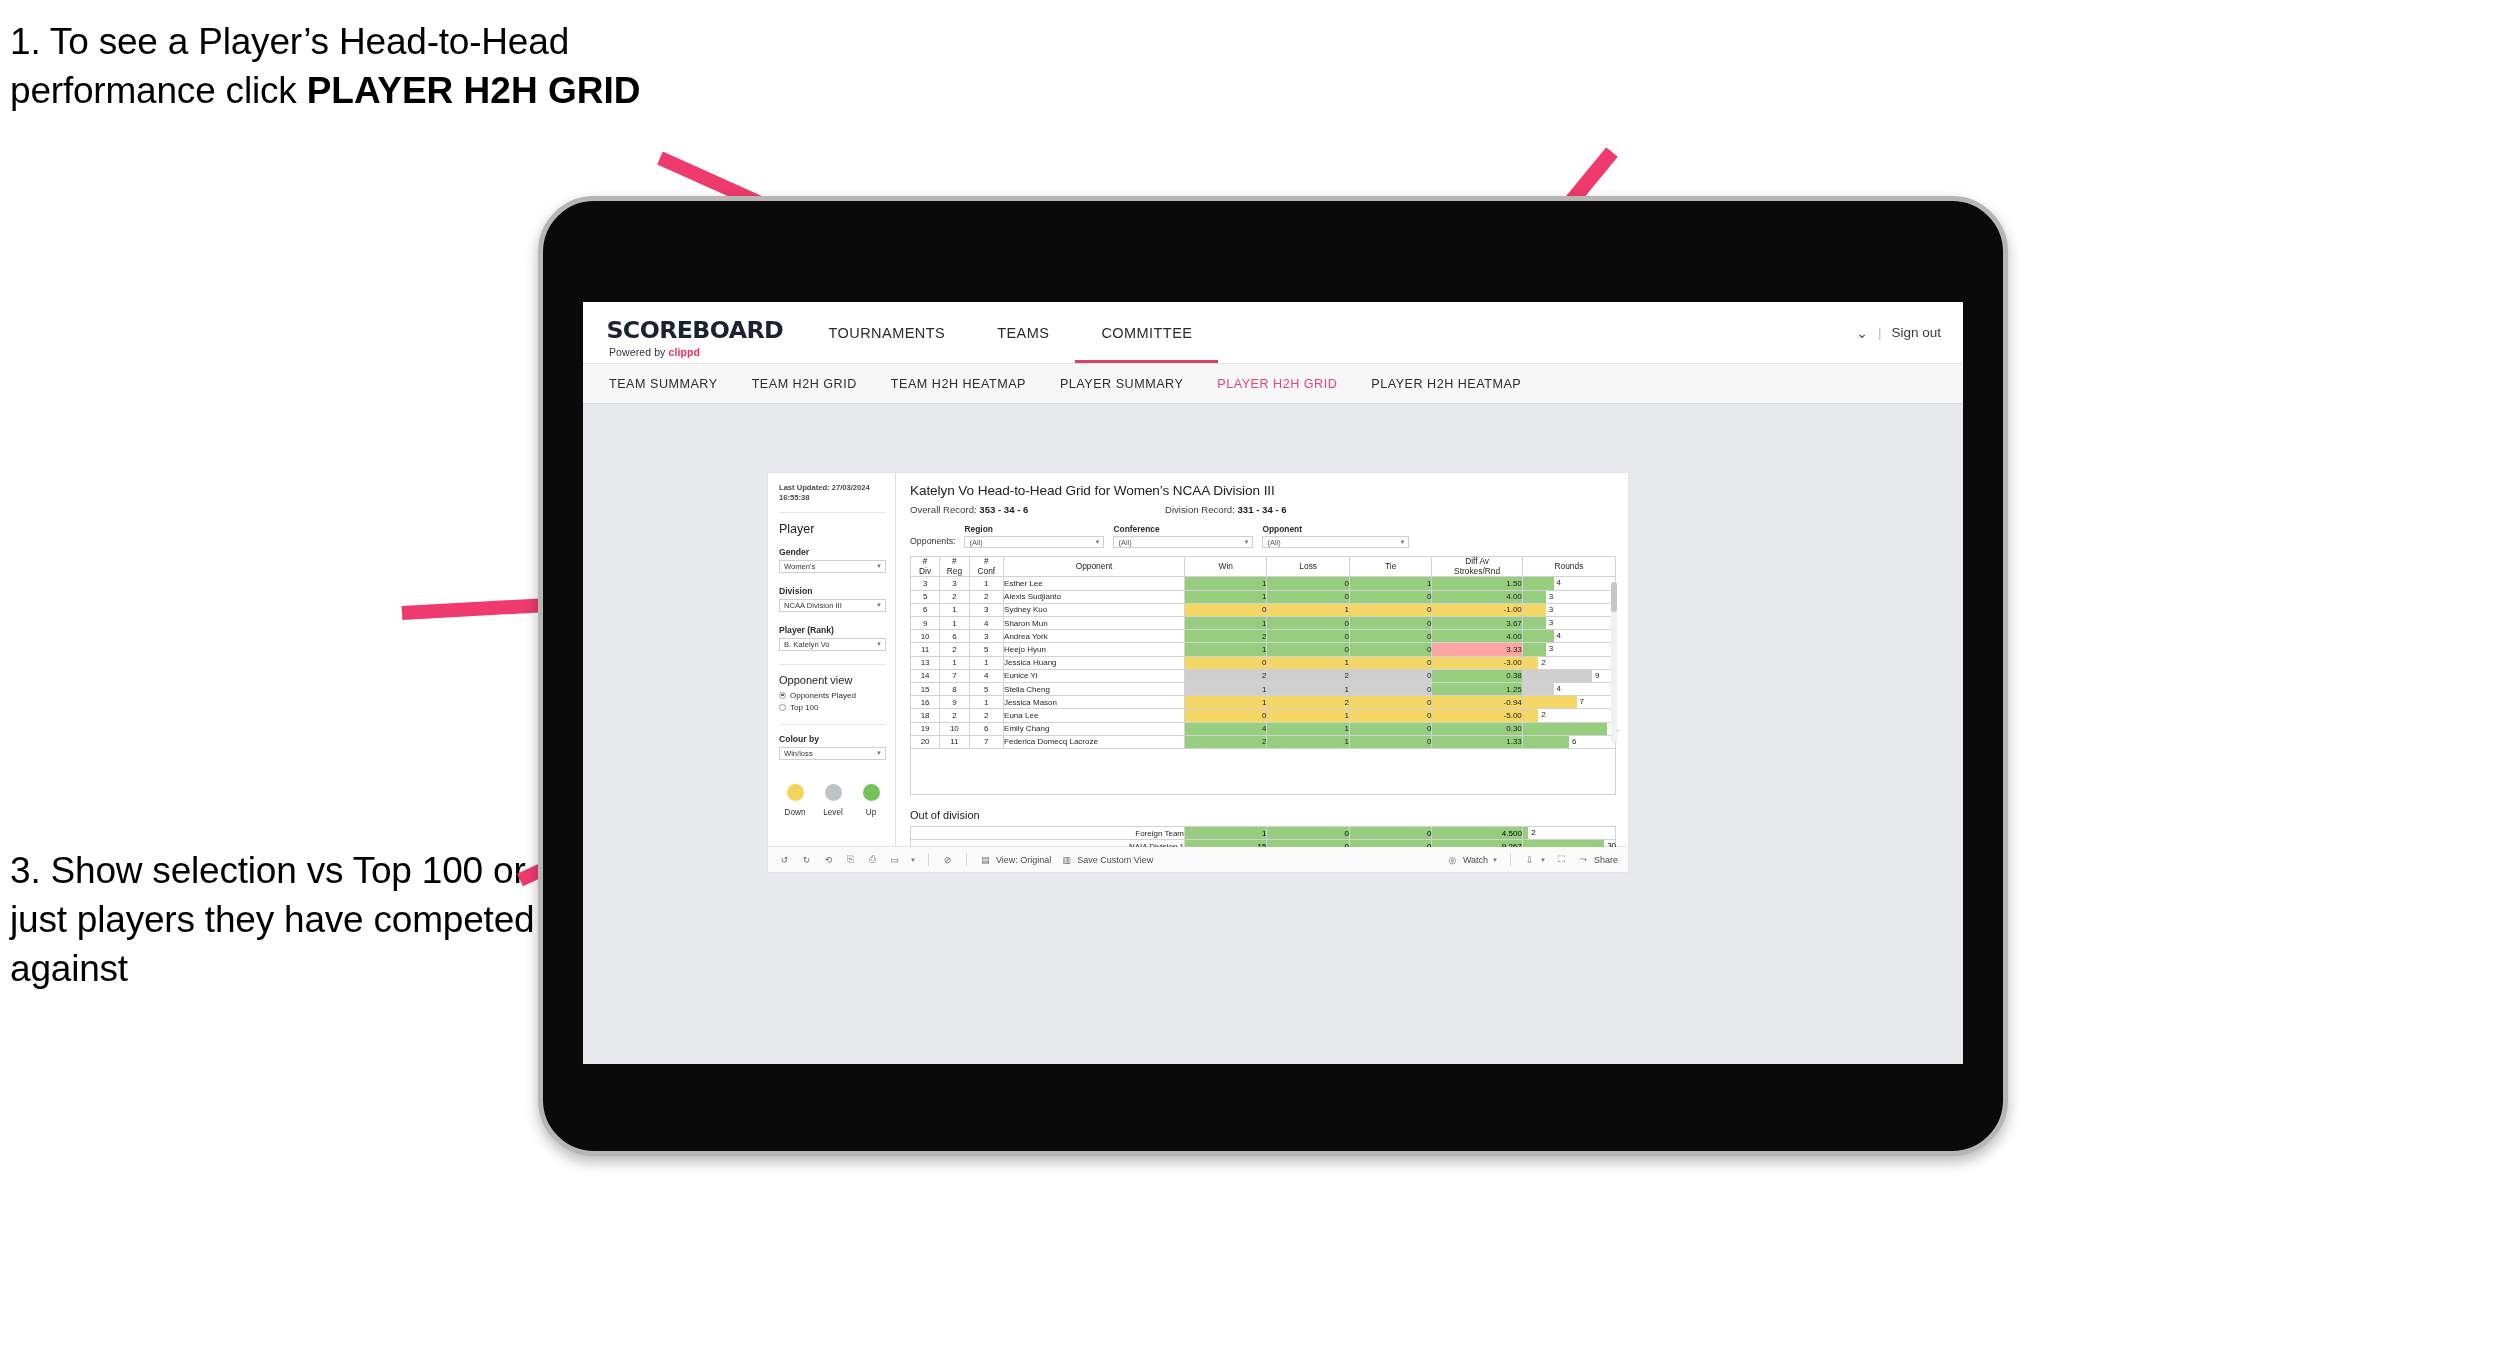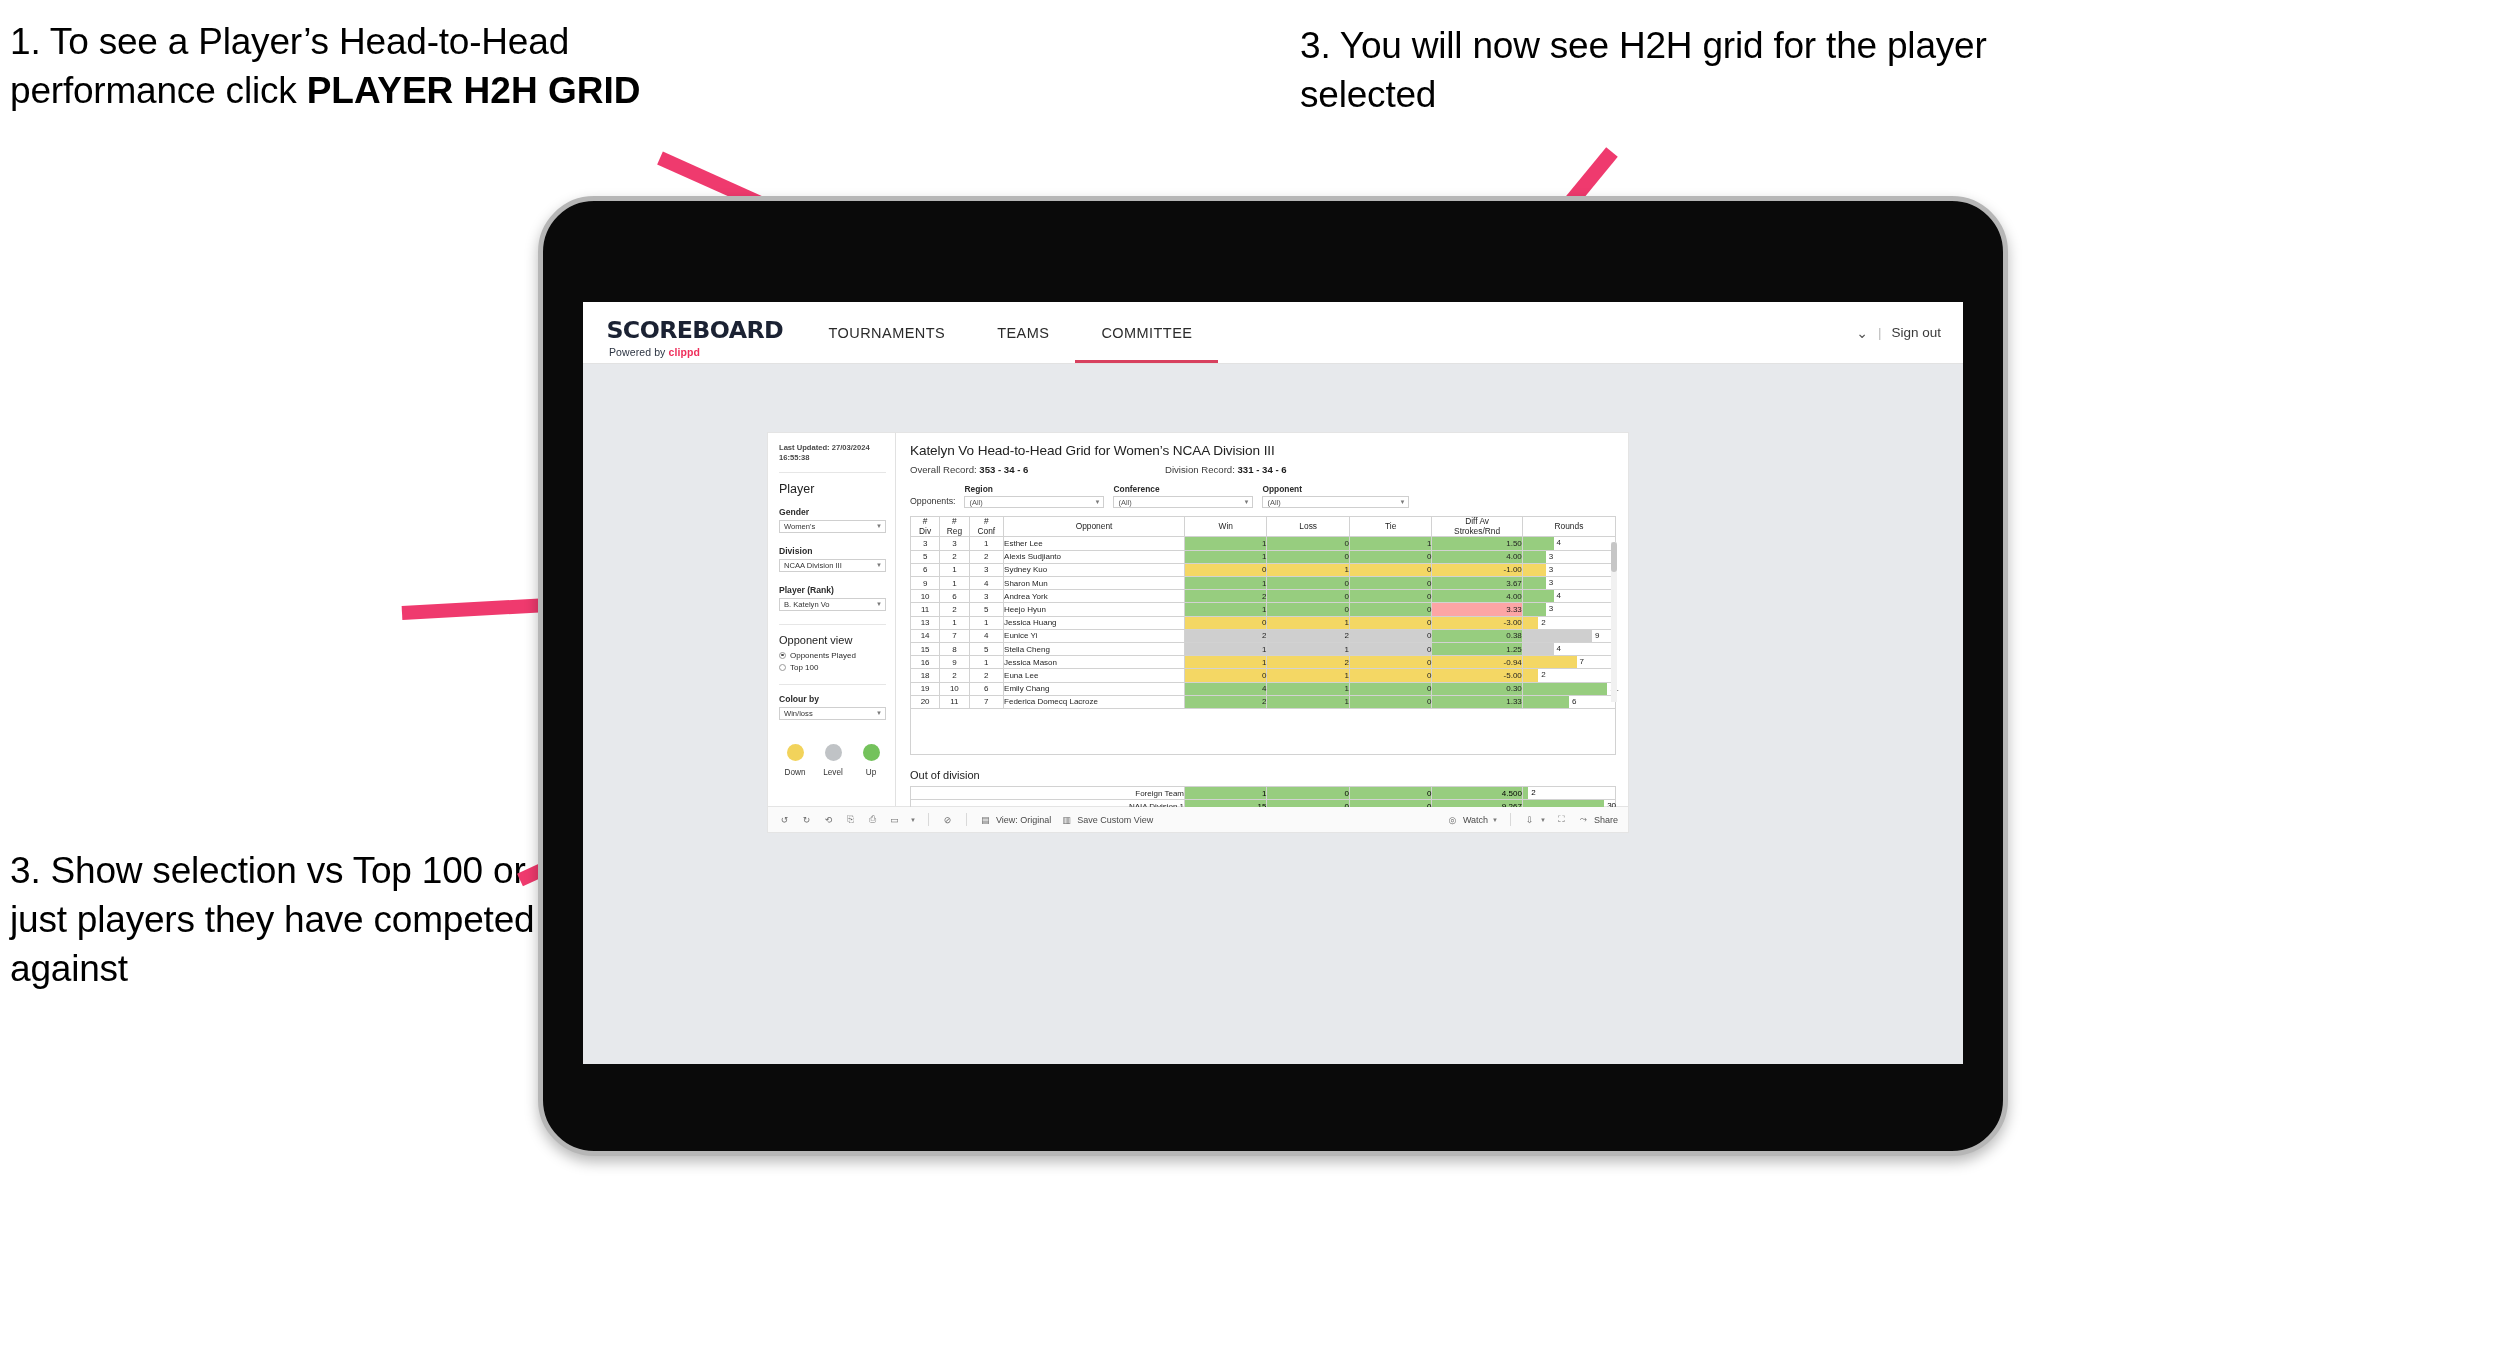--- a/index.html
+++ b/index.html
@@ -176,21 +176,20 @@
   .tb-spacer { flex: 1; }
 </style>
 </head>
 <body>
 
 <div id="root">
 
   <div class="annot" id="annot1"><span>1. To see a Player’s Head-to-Head performance click </span><b>PLAYER H2H GRID</b></div>
 
   <div class="annot" id="annot3">3. Show selection vs Top 100 or just players they have competed against</div>
-  <div class="annot" id="annot4">3. You will now see H2H grid for the player selected</div>
 
   <svg class="arrow-svg" viewBox="0 0 2512 1352">
     <defs>
       <marker id="ah" markerWidth="5" markerHeight="5" refX="2.6" refY="2.5" orient="auto">
         <path d="M0,0 L5,2.5 L0,5 z" fill="#ef3a6e"></path>
       </marker>
     </defs>
     <line x1="660" y1="158" x2="1088" y2="350" stroke="#ef3a6e" stroke-width="14" marker-end="url(#ah)"></line>
     <line x1="1612" y1="152" x2="1410" y2="398" stroke="#ef3a6e" stroke-width="15" marker-end="url(#ah)"></line>
     <line x1="402" y1="613" x2="820" y2="590" stroke="#ef3a6e" stroke-width="14" marker-end="url(#ah)"></line>
@@ -210,20 +209,28 @@
           <div class="topnav-item">TEAMS</div>
           <div class="topnav-item active">COMMITTEE</div>
         </div>
         <div id="appbar-right">
           <span id="user-glyph">⌄</span>
           <span class="sep">|</span>
           <span>Sign out</span>
         </div>
       </div>
 
+      <div id="subnav">
+        <div class="subnav-item">TEAM SUMMARY</div>
+        <div class="subnav-item">TEAM H2H GRID</div>
+        <div class="subnav-item">TEAM H2H HEATMAP</div>
+        <div class="subnav-item">PLAYER SUMMARY</div>
+        <div class="subnav-item active">PLAYER H2H GRID</div>
+        <div class="subnav-item">PLAYER H2H HEATMAP</div>
+      </div>
 
       <div id="canvas">
 
         <div id="viz">
 
           <div id="filters">
             <div class="updated">Last Updated: 27/03/2024 16:55:38</div>
             <div class="hr"></div>
             <div class="fs-title">Player</div>
 

